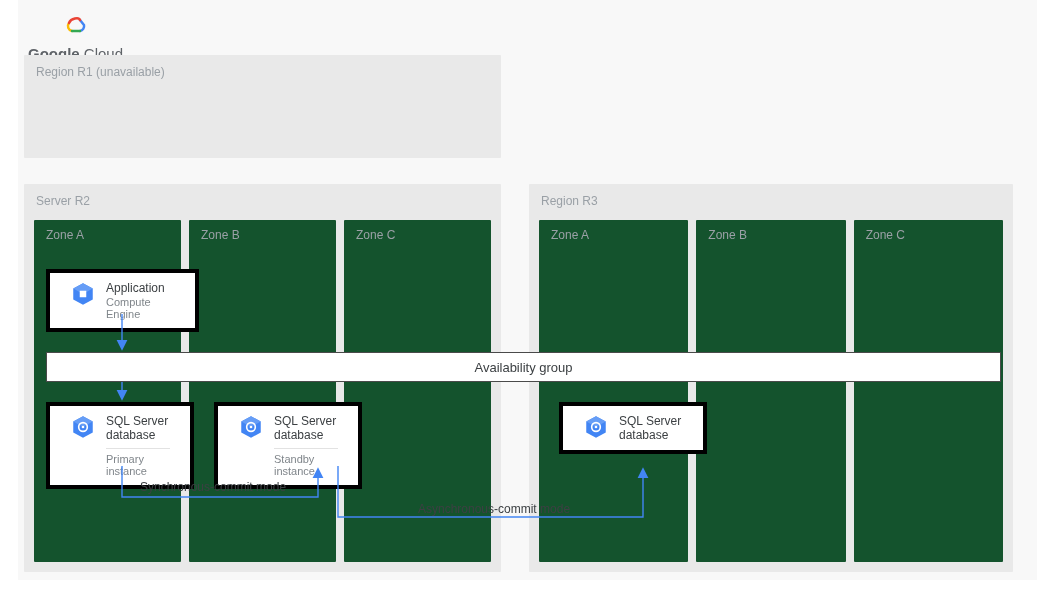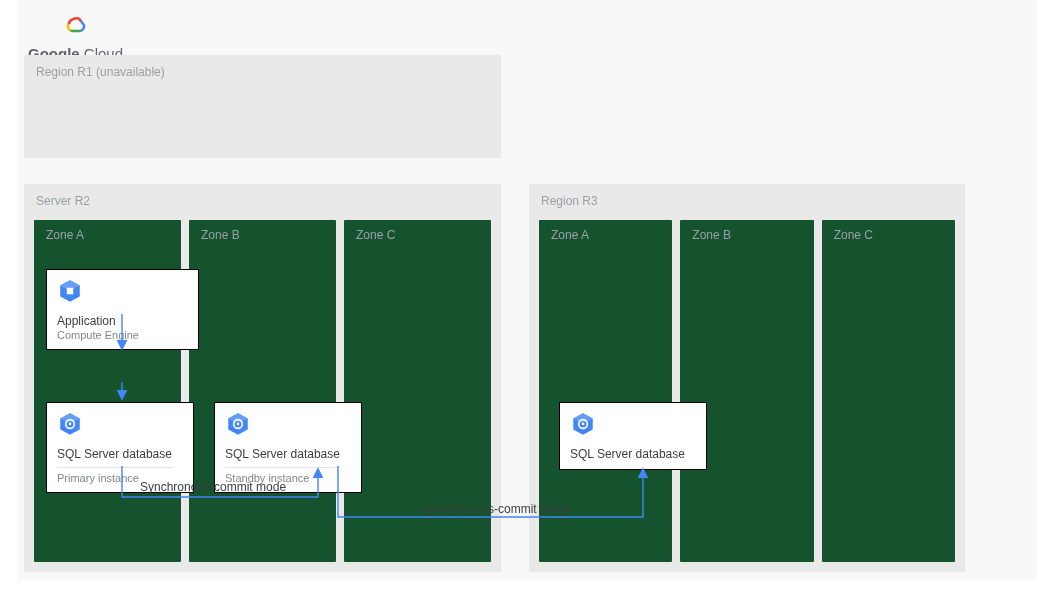--- a/index.html
+++ b/index.html
@@ -59,26 +59,25 @@
   }
   .zone {
     position: relative;
     flex: 1;
     background: #14532d;
     border-radius: 1px;
   }
   .node {
     position: absolute;
     background: #fff;
-    border: 1px solid #000000;
+    border: 4px solid #000000;
     display: flex;
     align-items: flex-start;
     gap: 10px;
-    padding: 8px 10px;
-    flex-direction: column;
+    padding: 8px 20px;
   }
   .node .icon-wrap {
     width: 26px;
     height: 26px;
     flex-shrink: 0;
     display: flex;
     align-items: center;
     justify-content: center;
   }
   .node .txt { flex: 1; min-width: 0; }
@@ -146,21 +145,21 @@
         </div>
       <div class="zone">
           <div class="zone-label">Zone B</div>
         </div>
       <div class="zone">
           <div class="zone-label">Zone C</div>
         </div>
     </div>
   </div>
 
-  <div class="region" style="left:511px; top:184px; width:436px; height:388px;">
+  <div class="region" style="left:511px; top:184px; width:484px; height:388px;">
     <div class="region-label">Region R3</div>
     <div class="zones-row">
       <div class="zone">
           <div class="zone-label">Zone A</div>
         </div>
       <div class="zone">
           <div class="zone-label">Zone B</div>
         </div>
       <div class="zone">
           <div class="zone-label">Zone C</div>
@@ -175,20 +174,23 @@
         <polygon points="24,4 42,14 24,24 6,14" fill="#669df6"></polygon>
         <rect x="18" y="18" width="12" height="12" fill="#fff"></rect>
       </svg>
     </span>
     <div class="txt">
       <div class="title">Application</div>
       <div class="subtitle">Compute Engine</div>
     </div>
   </div>
 
+  <div class="ag-bar" style="left:28px; top:352px; width:955px; height:30px;">
+    <span>Availability group</span>
+  </div>
 
   <div class="node" style="left:28px; top:402px; width:148px;">
     <span class="icon-wrap">
       <svg width="26" height="26" viewBox="0 0 48 48">
         <polygon points="24,4 42,14 42,34 24,44 6,34 6,14" fill="#4285f4"></polygon>
         <polygon points="24,4 42,14 24,24 6,14" fill="#669df6"></polygon>
         <circle cx="24" cy="24" r="8" fill="none" stroke="#fff" stroke-width="3"></circle>
         <circle cx="24" cy="24" r="2.5" fill="#fff"></circle>
       </svg>
     </span>

